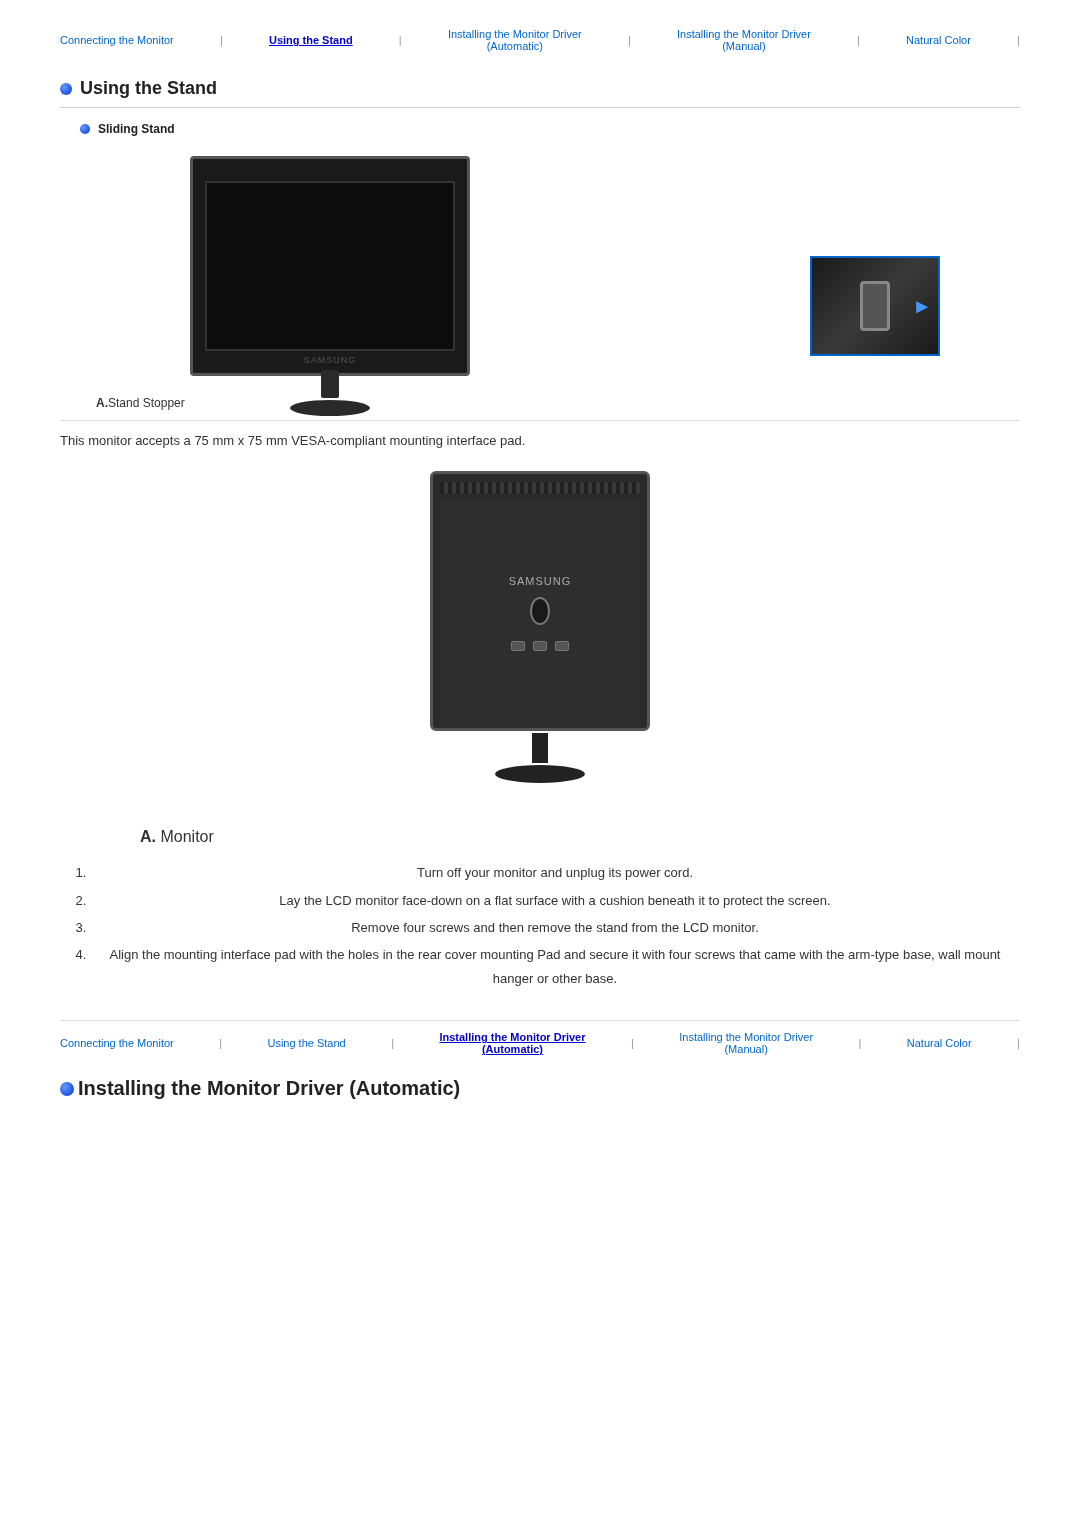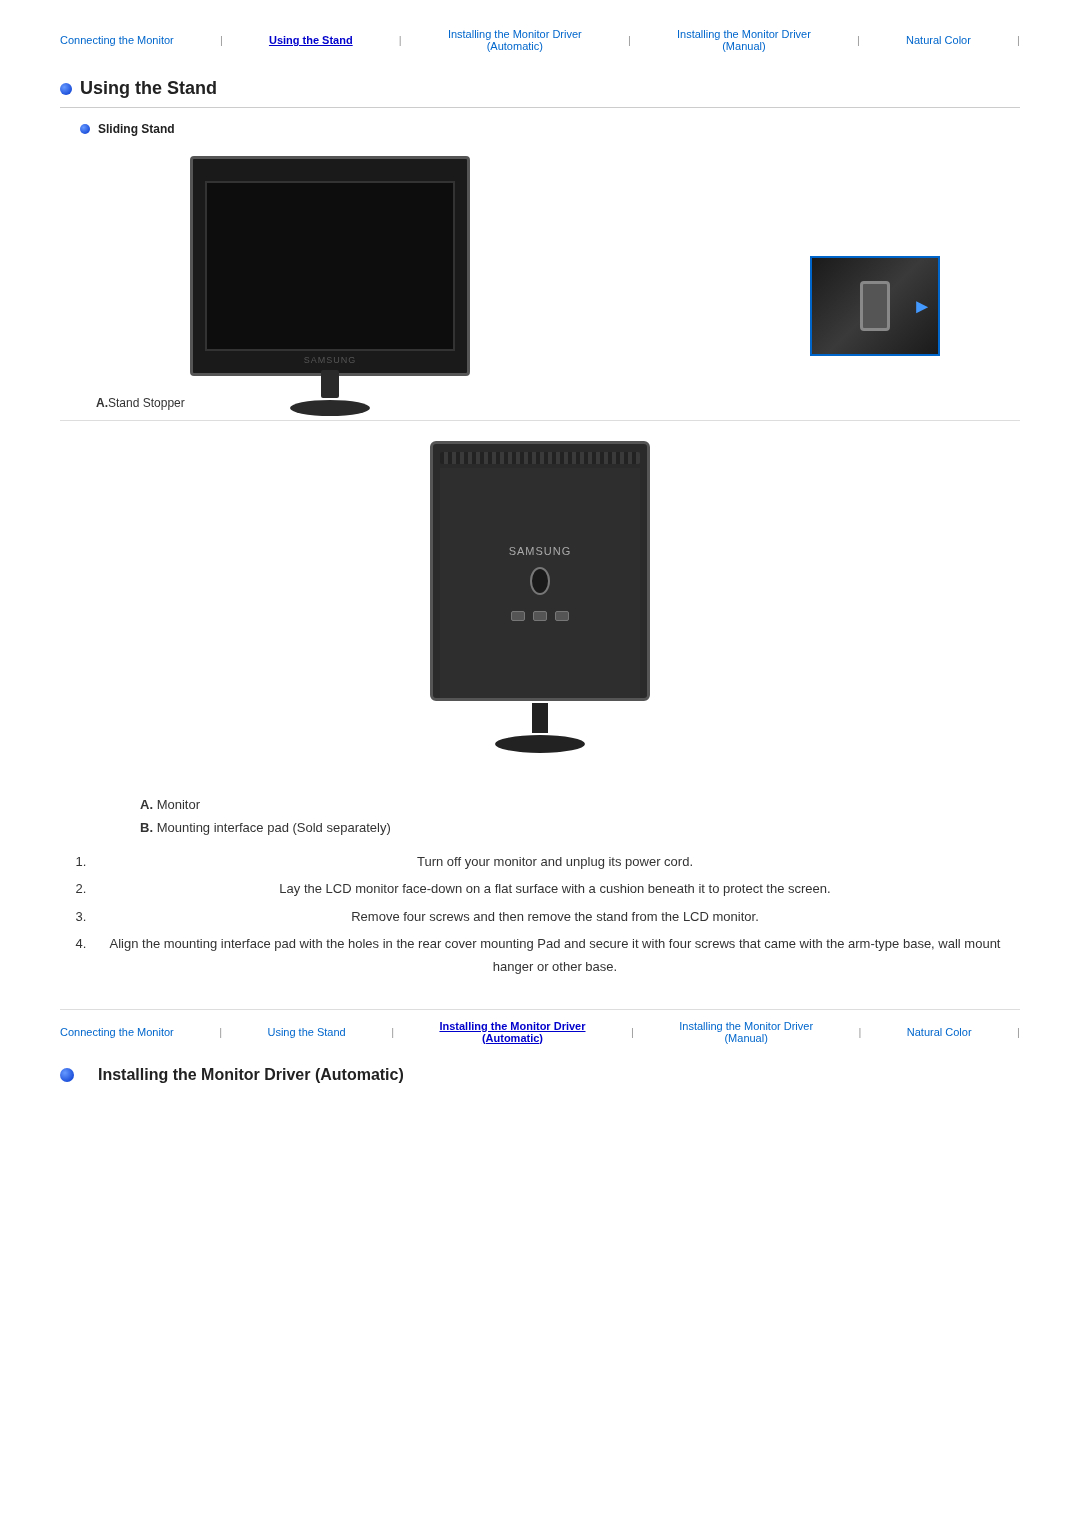--- a/index.html
+++ b/index.html
@@ -259,31 +259,31 @@
       font-size: 13px;
       text-align: center;
     }
     .steps-list li {
       margin-bottom: 4px;
     }
 
     
     .ab-labels {
       margin: 6px 0 6px 80px;
-      font-size: 13px;
+      font-size: 16px;
       line-height: 1.8;
     }
     .ab-label {
       font-weight: bold;
     }
     .installing-heading {
       display: flex;
       align-items: center;
-      gap: 24px;
-      font-size: 16px;
+      gap: 4px;
+      font-size: 20px;
       font-weight: bold;
       color: #222;
       margin-top: 14px;
     }
 
     
     .samsung-text {
       position: absolute;
       bottom: 8px;
       left: 50%;
@@ -356,20 +356,21 @@
     </div>
   </div>
 
   <div class="caption-area">
     <span class="caption-bold">A.</span><span>Stand Stopper</span>
   </div>
 
   <hr class="divider">
 
 
+  <p class="body-text">This monitor accepts a 75 mm x 75 mm VESA-compliant mounting interface pad.</p>
 
   <div class="image-area">
     <div class="rear-monitor-wrapper">
       <div class="rear-monitor-img">
         <div class="rear-top-vent"></div>
         <div class="rear-body">
           <span class="rear-label">SAMSUNG</span>
           <div class="rear-connector-hole"></div>
           <div style="display:flex; gap:8px; margin-top:6px;">
             <div style="width:14px;height:10px;background:#555;border:1px solid #777;border-radius:2px;"></div>
@@ -381,24 +382,20 @@
       <div class="rear-neck"></div>
       <div class="rear-base"></div>
     </div>
   </div>
 
   <div class="ab-labels">
     <div>
       <span class="ab-label">A.</span>
       <span>Monitor</span>
     </div>
-    <div>
-      <span class="ab-label">B.</span>
-      <span>Mounting interface pad (Sold separately)</span>
-    </div>
   </div>
 
   <ol class="steps-list">
     <li>Turn off your monitor and unplug its power cord.</li>
     <li>Lay the LCD monitor face-down on a flat surface with a cushion beneath it to protect the screen.</li>
     <li>Remove four screws and then remove the stand from the LCD monitor.</li>
     <li>Align the mounting interface pad with the holes in the rear cover mounting Pad and secure it with four screws that came with the arm-type base, wall mount hanger or other base.</li>
   </ol>
 
   <div class="nav-bar" style="margin-top: 30px; border-top: 1px solid #ddd; padding-top: 10px;">

